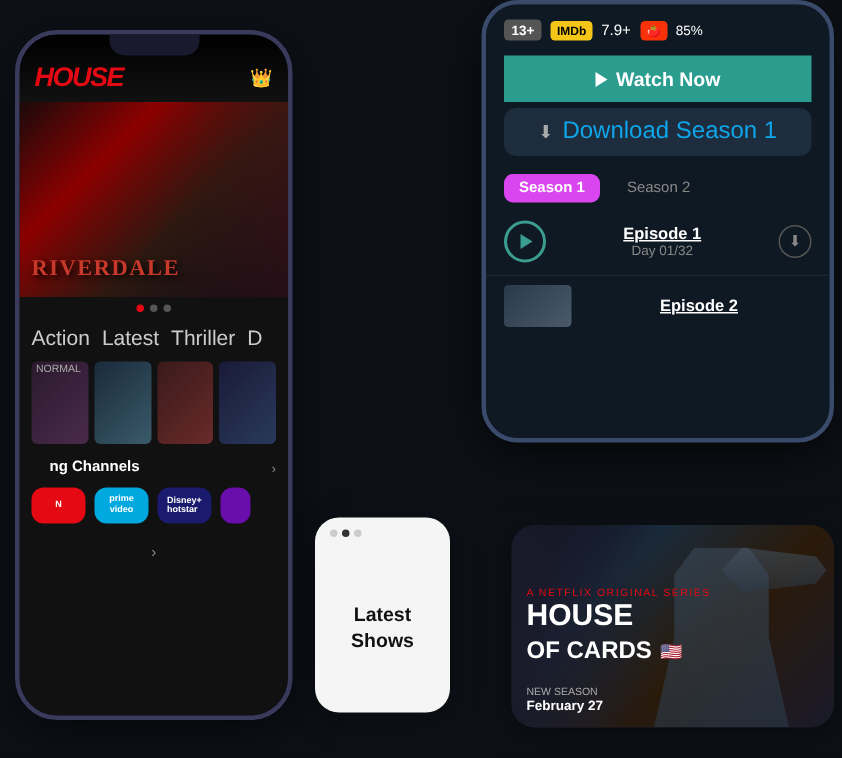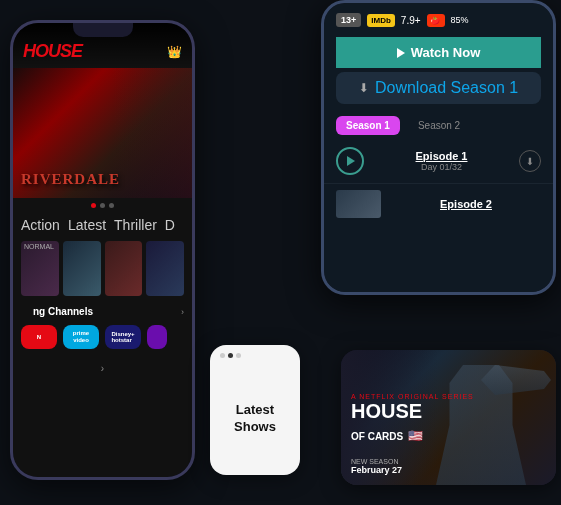--- a/index.html
+++ b/index.html
@@ -614,21 +614,21 @@
 
 <div class="card-bottom-right">
   <div class="house-of-cards-bg">
     <div class="hoc-overlay-left"></div>
     <div class="hoc-person"></div>
     <div class="hoc-plane"></div>
     <div class="hoc-text-block">
       <div class="hoc-netflix-label">A NETFLIX ORIGINAL SERIES</div>
       <div class="hoc-title">
         <span>HOUSE</span><br>
-        <span style="font-size:10px;">of Cards</span>
+        <span style="font-size:16px;">of Cards</span>
         <span class="hoc-flag">🇺🇸</span>
       </div>
     </div>
     <div class="hoc-new-season">
       <div class="hoc-new-label">NEW SEASON</div>
       <div class="hoc-date">February 27</div>
     </div>
   </div>
 </div>
 

